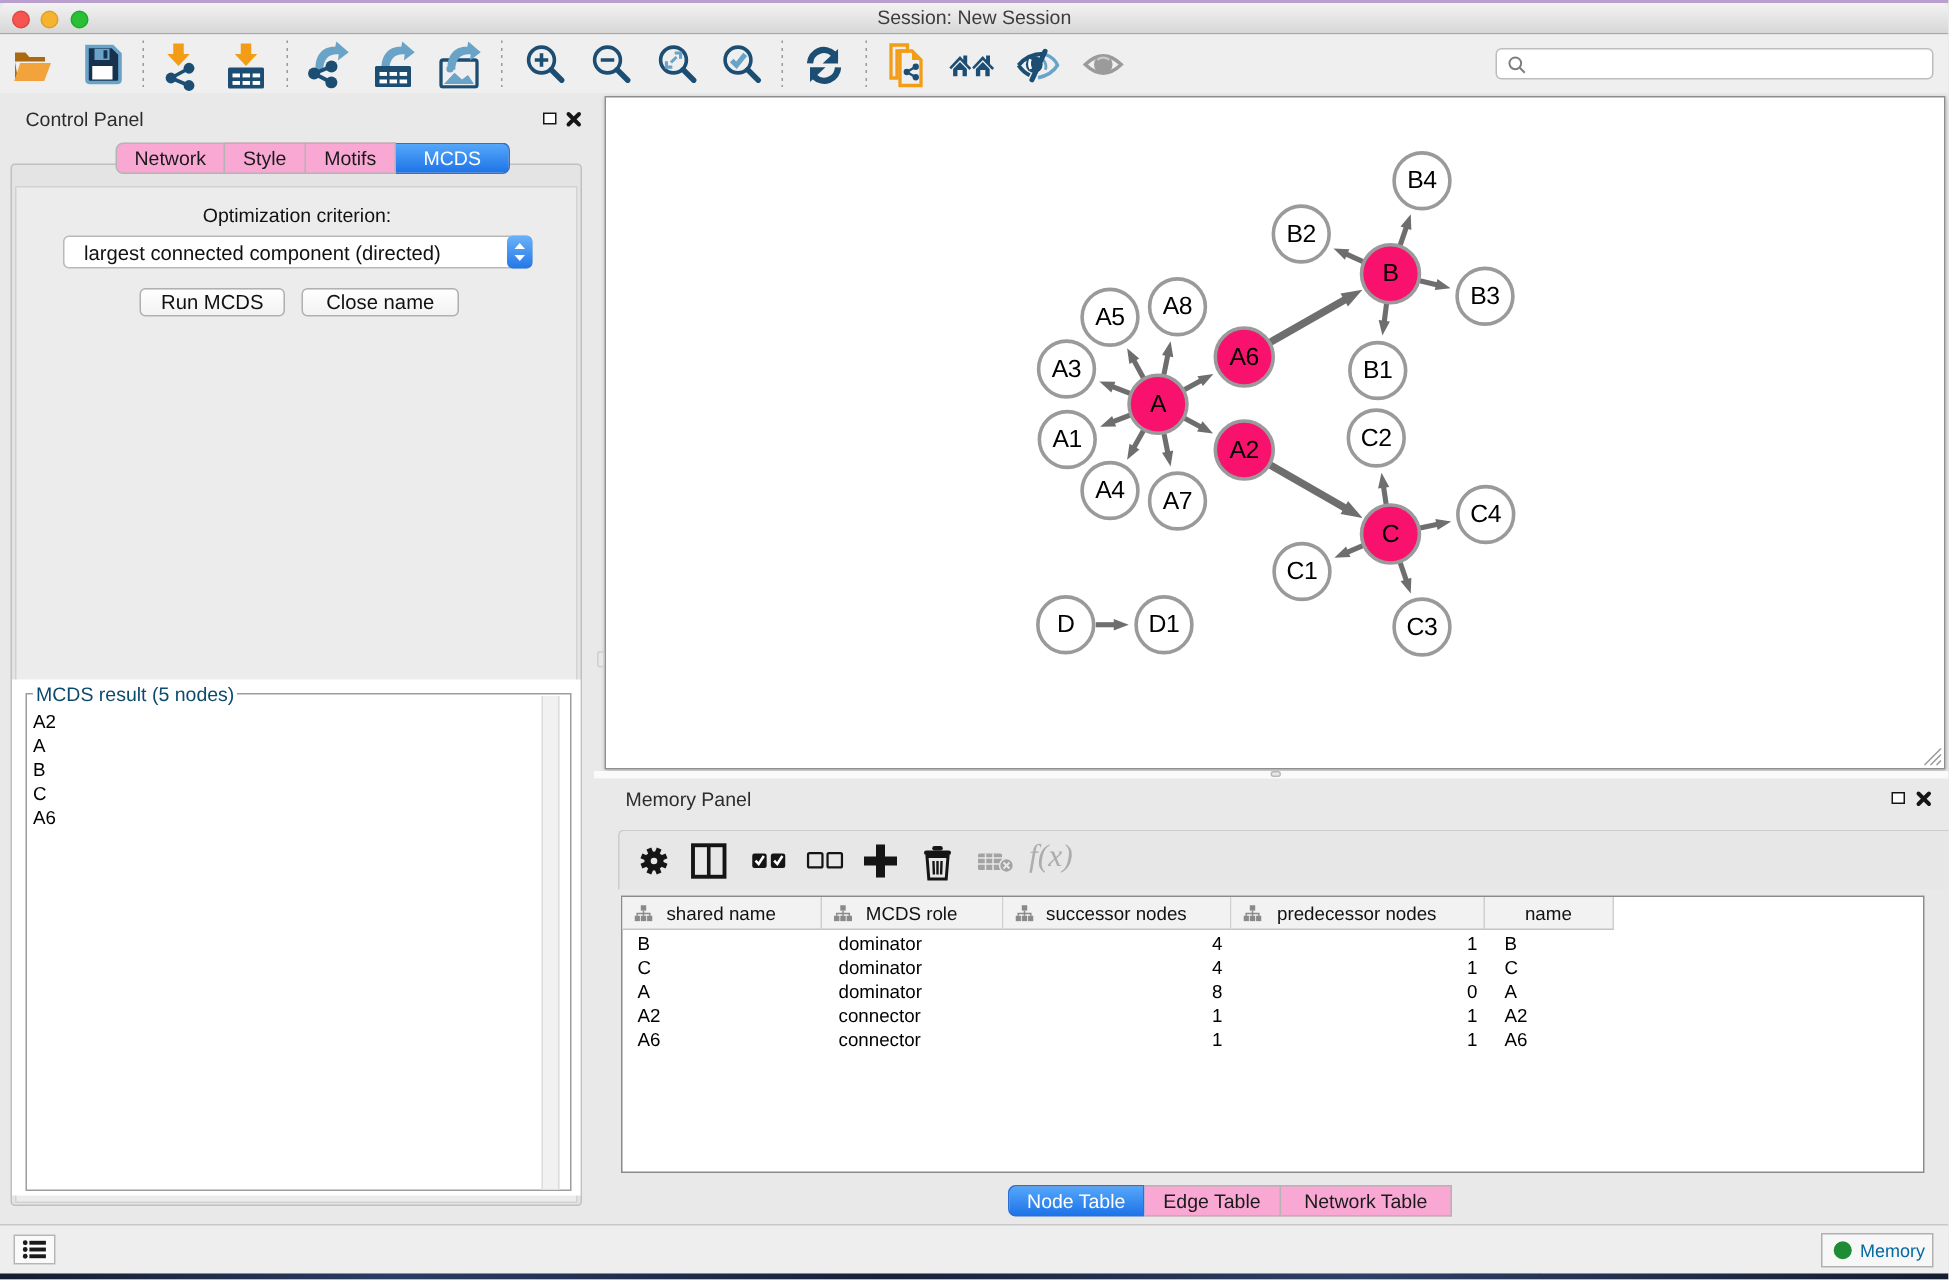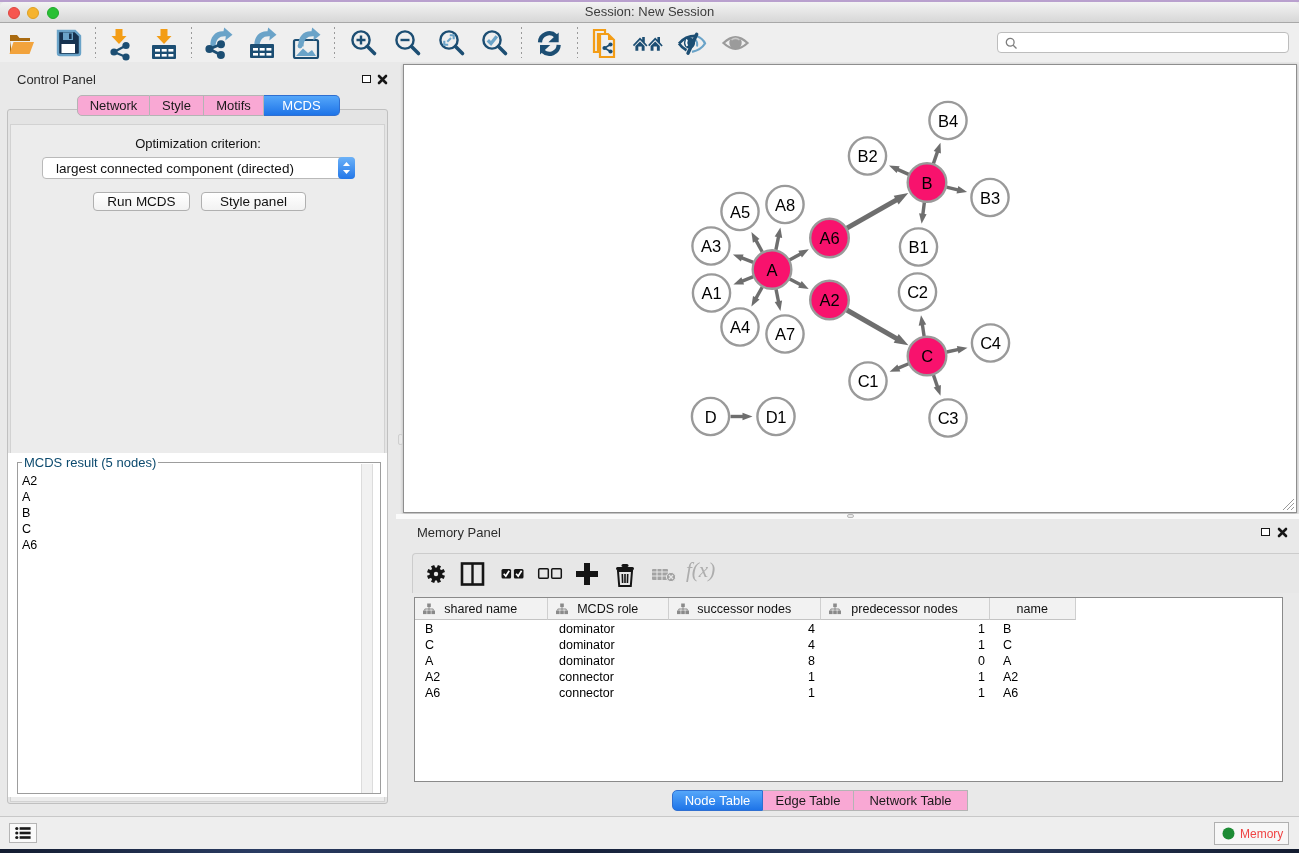--- a/index.html
+++ b/index.html
@@ -38,21 +38,21 @@
 #netwin { left:403px; top:64px; width:894px; height:449px; background:#fff; border:1px solid #8e8e8e; box-shadow:0 1px 3px rgba(0,0,0,0.25); }
 #netwin-tb { position:absolute; left:0; top:0; width:100%; height:21px; background:linear-gradient(#f0f0f0,#d4d4d4); border-bottom:1px solid #9f9f9f; }
 #netwin-tb .title { width:100%; text-align:center; font-size:13px; color:#2c2c2c; line-height:20px; }
 #tp-title { left:417px; top:525px; font-size:13px; color:#2c2c2c; }
 #tp-toolbar { left:412px; top:553px; width:1029px; height:40px; background:#e7e7e7; border:1px solid #cccccc; border-radius:4px 4px 0 0; border-bottom:none;text-align:right; }
 #tp-table { left:414px; top:597px; width:869px; height:185px; background:#fff; border:1px solid #8a8a8a; }
 .th { position:absolute; top:0; height:22px; background:#f2f2f2; border-right:1px solid #cfcfcf; border-bottom:1px solid #c4c4c4; font-size:12.5px; color:#111; text-align:center; line-height:22px; }
 .trow { position:absolute; font-size:12.5px; color:#000; height:16px; line-height:16px; }
 #statusbar { left:0; top:816px; width:1299px; height:32.5px; border-top:1px solid #c8c8c8; background:#eeeeee; }
 #list-btn { left:9px; top:823px; width:28px; height:20px; background:#fafafa; border:1px solid #b5b5b5; }
-#mem-btn { left:1214px; top:822px; width:75px; height:23px; background:#f7f7f7; border:1px solid #b0b0b0; font-size:12px; color:#ef4444; }
+#mem-btn { left:1214px; top:822px; width:75px; height:23px; background:#f7f7f7; border:1px solid #b0b0b0; font-size:12px; color:#0369a1; }
 </style>
 </head>
 <body>
 <div id="app" class="abs"></div>
 <div id="wp-top" class="abs"></div>
 
 <div id="titlebar" class="abs">
   <div class="title">Session: New Session</div>
   <div class="tl" style="left:8px; top:5px; background:#f6564f; border:0.5px solid #dd4741;"></div>
   <div class="tl" style="left:27px; top:5px; background:#f5b32f; border:0.5px solid #dfa023;"></div>
@@ -206,21 +206,21 @@
 <div id="cp-inner" class="abs"></div>
 <div id="opt-label" class="abs">Optimization criterion:</div>
 <div id="dropdown" class="abs">
   <div class="txt">largest connected component (directed)</div>
   <div class="spin"><svg width="17" height="22" viewBox="0 0 17 22">
         <path d="M5 9 L8.5 5 L12 9 Z" fill="#fff"></path>
         <path d="M5 13 L8.5 17 L12 13 Z" fill="#fff"></path>
       </svg></div>
 </div>
 <div class="btn" style="left:93px; top:192px; width:97px; line-height:17px;">Run MCDS</div>
-<div class="btn" style="left:201px; top:192px; width:105px; line-height:17px;">Style panel</div>
+<div class="btn" style="left:201px; top:192px; width:105px; line-height:17px;">Close name</div>
 <div id="mcds-white" class="abs"></div>
 <div id="mcds-box" class="abs"></div>
 <div id="mcds-legend" class="abs">MCDS result (5 nodes)</div>
 <div id="mcds-list" class="abs">A2<br>A<br>B<br>C<br>A6</div>
 <div id="mcds-scroll" class="abs"></div>
 
 <div id="netwin" class="abs">
   <svg width="14" height="14" style="position:absolute; right:1px; bottom:1px;" viewBox="0 0 14 14">
       <g stroke="#9a9a9a" stroke-width="1">
         <line x1="13" y1="2" x2="2" y2="13"></line>

